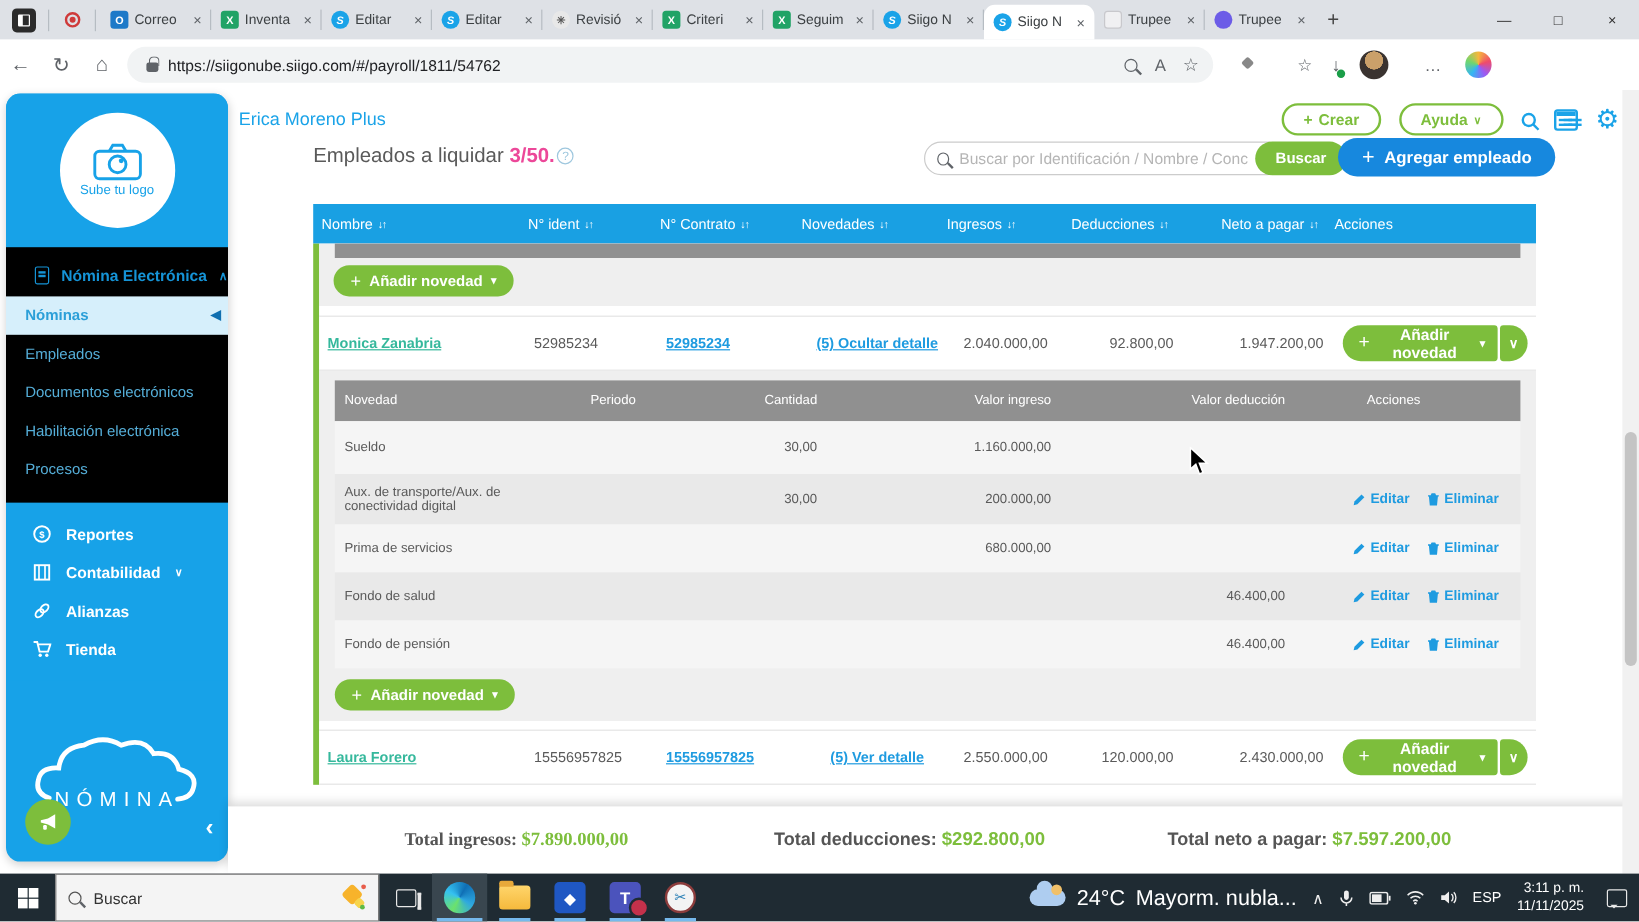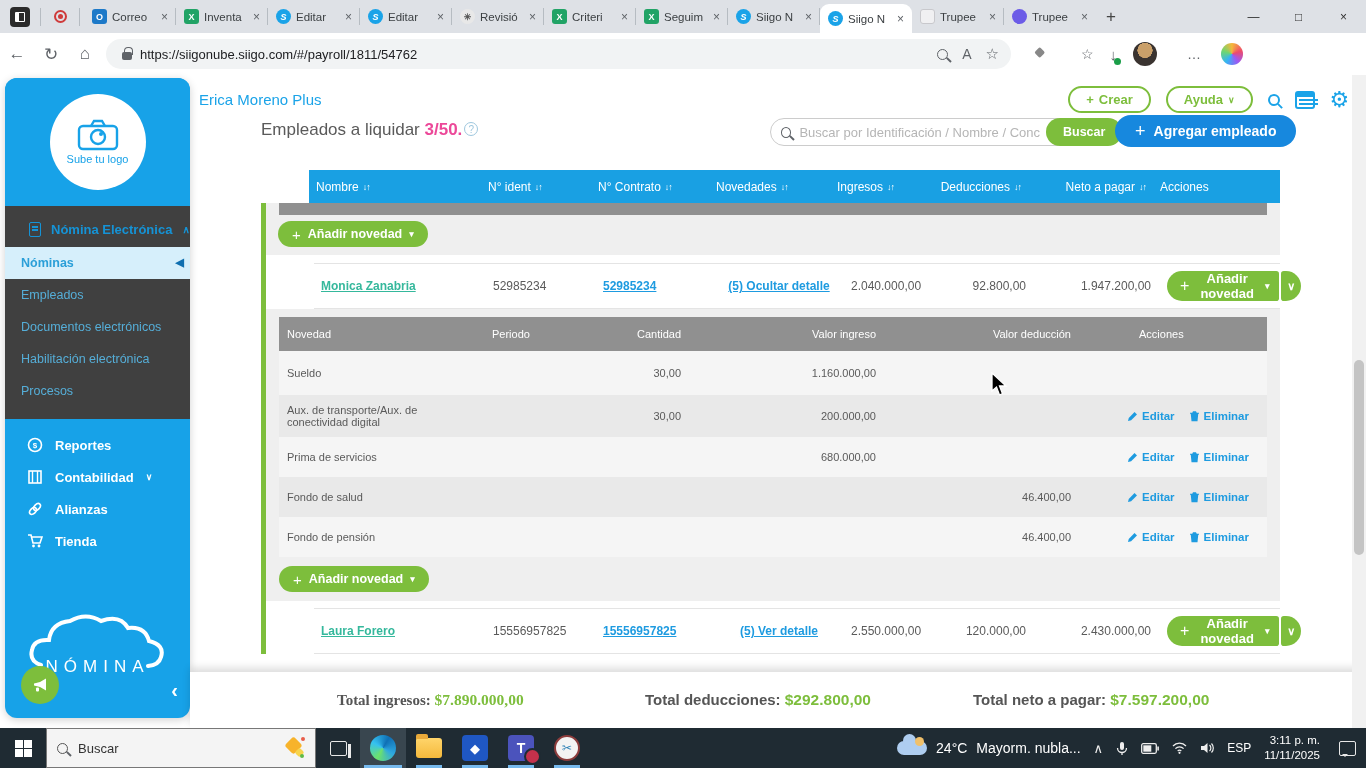--- a/index.html
+++ b/index.html
@@ -48,21 +48,21 @@
   .copilot { width:22px; height:22px; border-radius:50%; background:conic-gradient(#f6b73c,#ef4b6b,#9b59f5,#35b5f3,#6fd66f,#f6b73c); margin:0 10px 0 4px; }
 
   
   .app { position:absolute; left:0; top:75px; width:1366px; height:653px; background:#fff; }
 
   
   .sidebar { position:absolute; left:5px; top:3px; width:185px; height:640px; border-radius:12px; overflow:hidden; background:#17a2e8; box-shadow:0 2px 8px rgba(0,0,0,.18); }
   .sb-top { height:128px; background:#17a2e8; display:flex; align-items:center; justify-content:center; }
   .logo-circle { width:96px; height:96px; background:#fff; border-radius:50%; display:flex; flex-direction:column; align-items:center; justify-content:center; gap:2px; }
   .logo-circle .cap { font-size:11px; color:#17a2e8; }
-  .sb-menu { background:#404040; padding:10px 0 12px; }
+  .sb-menu { background:#000000; padding:10px 0 12px; }
   .sb-sec { display:flex; align-items:center; gap:10px; padding:6px 0 10px 24px; color:#1593d6; font-weight:bold; font-size:13px; }
   .docico { width:12px; height:15px; border:1.6px solid #1593d6; border-radius:2px; position:relative; }
   .docico:before { content:""; position:absolute; left:2px; top:3px; width:6px; height:1.5px; background:#1593d6; box-shadow:0 3px 0 #1593d6; }
   .sb-item { position:relative; padding:9px 10px 9px 16px; color:#55aed8; font-size:12.5px; }
   .sb-item.active { background:#d6effb; color:#2b9fd8; font-weight:bold; }
   .sb-item .tri { position:absolute; right:6px; top:9px; color:#0f6fb0; font-size:11px; }
   .sb-low { background:#17a2e8; padding:10px 0; }
   .sb-lowitem { display:flex; align-items:center; gap:12px; padding:8px 0 8px 22px; color:#fff; font-size:13px; font-weight:bold; }
   .sb-lowitem svg { flex:0 0 auto; }
   .sb-brand { margin-top:44px; text-align:center; color:#fff; }
@@ -90,21 +90,21 @@
   .qmark { display:inline-block; width:14px; height:14px; border:1.5px solid #9ec7de; border-radius:50%; color:#9ec7de; font-size:10px; text-align:center; line-height:13px; vertical-align:2px; margin-left:2px; }
   .searchwrap { position:absolute; left:580px; top:43px; width:300px; height:28px; border:1px solid #ccc; border-radius:15px; display:flex; align-items:center; padding:0 10px; background:#fff; overflow:hidden; }
   .searchwrap input { border:none; outline:none; font-size:13px; color:#555; width:100%; margin-left:8px; font-family:inherit; }
   .searchwrap input::placeholder { color:#b5b5b5; }
   .btn-buscar { position:absolute; left:856px; top:43px; height:28px; background:#7dbe3c; color:#fff; font-size:12.5px; font-weight:bold; border:none; border-radius:15px; padding:0 17px; }
   .btn-agregar { position:absolute; left:925px; top:40px; height:32px; background:#1788de; color:#fff; font-size:14px; font-weight:bold; border:none; border-radius:17px; padding:0 20px; display:flex; align-items:center; gap:8px; }
   .btn-agregar .pl { font-size:18px; font-weight:normal; }
 
   
   .list { position:absolute; left:71px; top:95px; width:1019px; }
-  .grid-main { display:grid; grid-template-columns:172px 110px 118px 130px 62px 127px 125px 1fr; align-items:center;margin-left:48px; }
+  .grid-main { display:grid; grid-template-columns:172px 110px 118px 130px 62px 127px 125px 1fr; align-items:center; }
   .thead { background:#19a0e3; color:#fff; height:33px; font-size:12px; }
   .thead > div { padding:0 7px; display:flex; align-items:center; gap:4px; }
   .thead .r { justify-content:flex-end; }
   .sort { font-size:9px; letter-spacing:-1px; }
   .empblock { border-left:5px solid #7dbe3c; }
   .prevpanel { background:#efefef; padding-bottom:6px; }
   .graybar { height:12px; background:#909090; margin:0 13px; }
   .addrow { padding:6px 0 2px 12px; }
   .btn-green { display:inline-flex; align-items:center; gap:7px; background:#7dbe3c; color:#fff; border:none; border-radius:14px; height:26px; padding:0 14px; font-size:12.5px; font-weight:bold; }
   .btn-green .pl { font-size:15px; font-weight:normal; }
@@ -167,21 +167,21 @@
   .tapp.activewin { background:#39464f; }
   .tapp.activewin:after { left:4px; right:4px; }
   .edgeico { width:26px; height:26px; border-radius:50%; background:conic-gradient(from 210deg, #6ce26c, #35c1f1, #0f6fb5, #2ea8e0, #6ce26c); }
   .folderico { width:26px; height:20px; background:linear-gradient(#ffd56b,#f5b93c); border-radius:2px 3px 3px 3px; position:relative; }
   .folderico:before { content:""; position:absolute; left:0; top:-4px; width:12px; height:5px; background:#e8a93a; border-radius:2px 2px 0 0; }
   .diamondico { width:26px; height:26px; background:#1f57c3; border-radius:4px; color:#fff; display:flex; align-items:center; justify-content:center; font-size:13px; }
   .teamsico { width:26px; height:26px; background:#4b53bc; border-radius:4px; color:#fff; font-weight:bold; font-size:14px; display:flex; align-items:center; justify-content:center; position:relative; }
   .teamsbadge { position:absolute; right:-7px; bottom:-4px; width:17px; height:17px; background:#c4314b; border-radius:50%; border:2px solid #1f2b33; }
   .snipico { width:26px; height:26px; background:#f3f3f3; border-radius:50%; border:2px solid #8c3c3c; display:flex; align-items:center; justify-content:center; }
   .tright { margin-left:auto; display:flex; align-items:center; gap:13px; padding-right:10px; }
-  .weather { display:flex; align-items:center; gap:9px; font-size:14px; }
+  .weather { display:flex; align-items:center; gap:9px; font-size:18px; }
   .cloudico { width:30px; height:14px; background:#aecdf0; border-radius:8px; position:relative; }
   .cloudico:before { content:""; position:absolute; left:6px; top:-7px; width:13px; height:13px; background:#aecdf0; border-radius:50%; }
   .cloudico:after { content:""; position:absolute; right:3px; top:-4px; width:9px; height:9px; background:#f0c06a; border-radius:50%; }
   .trayico { font-size:13px; color:#eee; }
   .clock { text-align:right; font-size:11.5px; line-height:1.3; }
   .notifico { width:17px; height:15px; border:1.6px solid #e8e8e8; border-radius:2px; position:relative; margin-left:6px; }
   .notifico:after { content:""; position:absolute; left:2px; bottom:-5px; border:3px solid transparent; border-top-color:#e8e8e8; }
 
   
   .cursor { position:absolute; left:991px; top:372px; z-index:50; }

